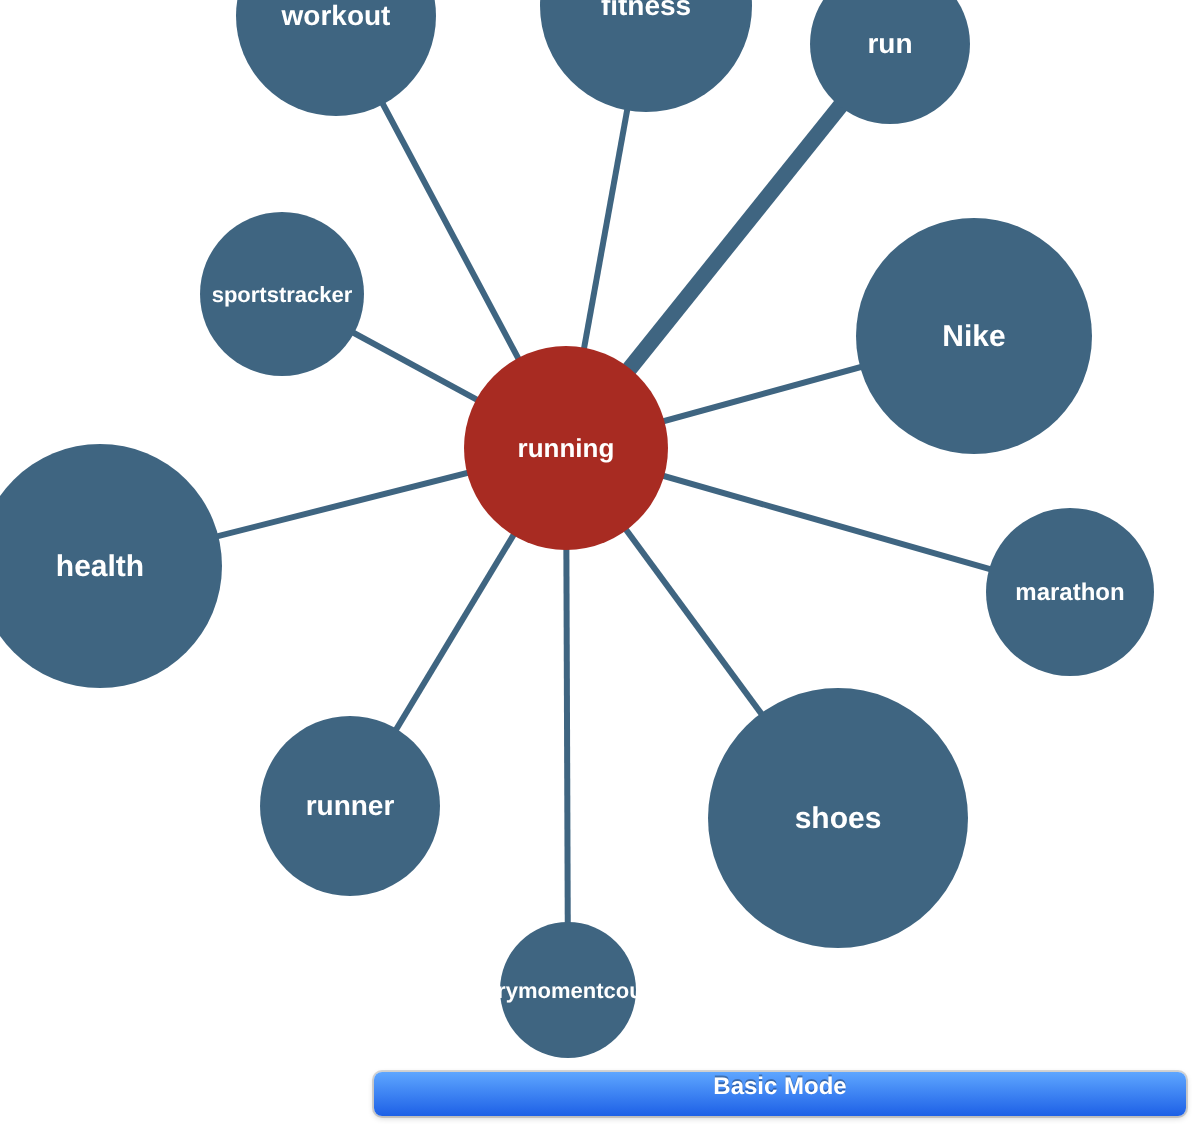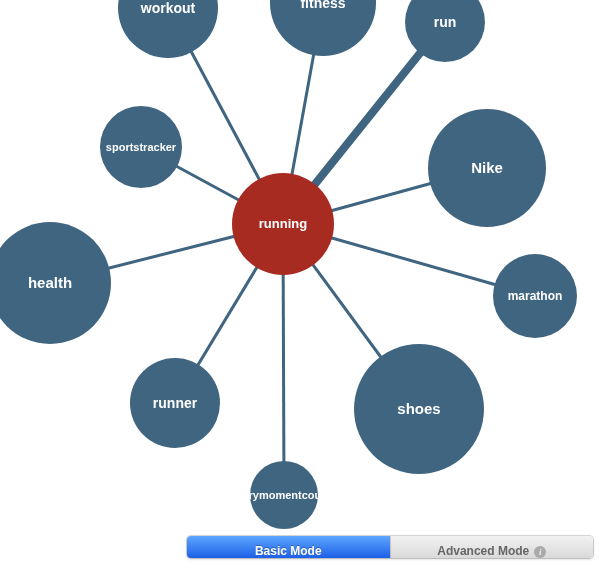--- a/index.html
+++ b/index.html
@@ -44,21 +44,21 @@
     display: flex;
     box-shadow: 0 0 0 1px rgba(0,0,0,0.15), 0 1px 3px rgba(0,0,0,0.2);
     border-radius: 4px;
     overflow: hidden;
     font-size: 12px;
     font-weight: 600;
   }
   .tab {
     flex: 1;
     display: flex;
-    align-items: flex-end;
+    align-items: flex-start;
     justify-content: center;
     cursor: pointer;
     user-select: none;
     background: linear-gradient(to bottom, #f2f2f2 0%, #d9d9d9 100%);
     color: #666;
     position: relative;
   }
   .tab + .tab {
     border-left: 1px solid rgba(0,0,0,0.15);
   }
@@ -144,17 +144,13 @@
         <circle cx="283" cy="224" r="51"></circle>
         <text x="283" y="225" font-size="13">running</text>
       </g>
     </g>
 </svg>
 
 <div class="tabs">
   <div class="tab active">
     <span>Basic Mode</span>
   </div>
-  <div class="tab">
-    <span>Advanced Mode</span>
-    <span class="info">i</span>
-  </div>
 </div>
 
 </body></html>

